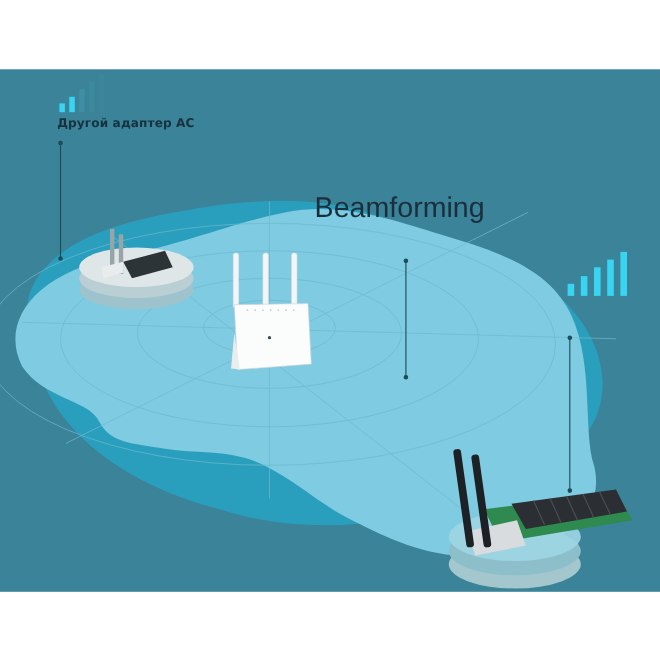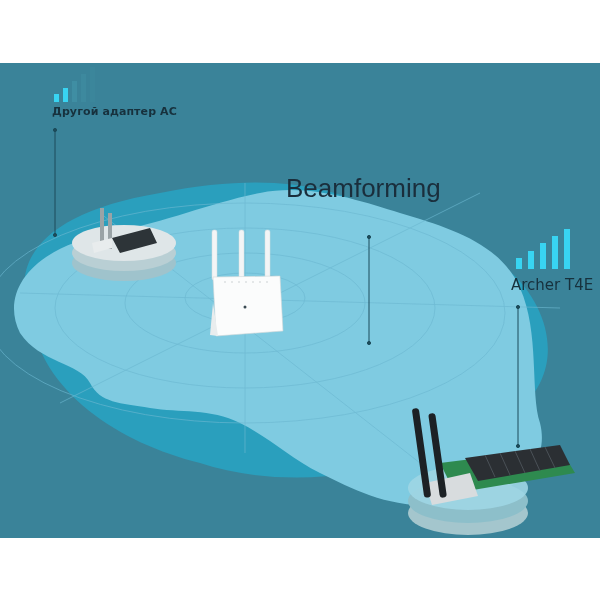--- a/index.html
+++ b/index.html
@@ -111,14 +111,13 @@
 
   <div class="label lbl-other">Другой адаптер AC</div>
 
   <div class="bars bars-archer">
     <span class="bar" style="height:11px;background:#38d4f2"></span>
     <span class="bar" style="height:18px;background:#38d4f2"></span>
     <span class="bar" style="height:26px;background:#38d4f2"></span>
     <span class="bar" style="height:33px;background:#38d4f2"></span>
     <span class="bar" style="height:40px;background:#38d4f2"></span>
   </div>
-  <div class="label lbl-archer">Archer T4E</div>
 </div>
 
 </body></html>

